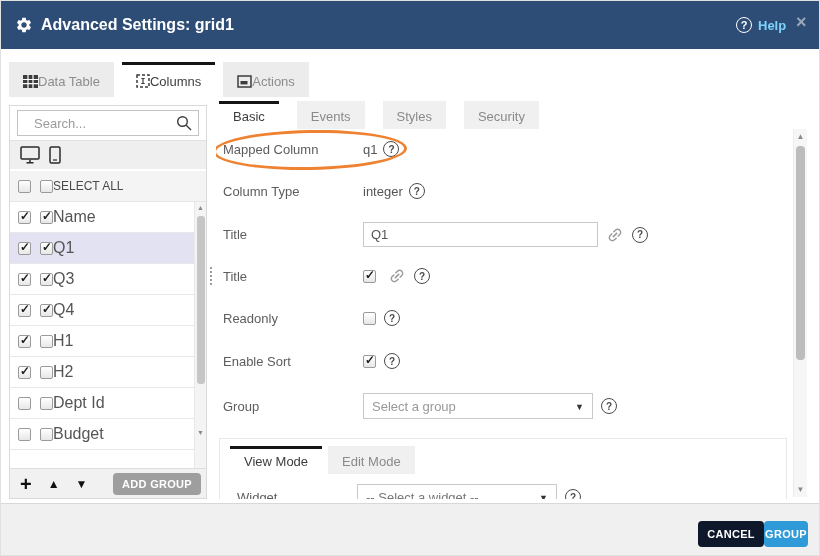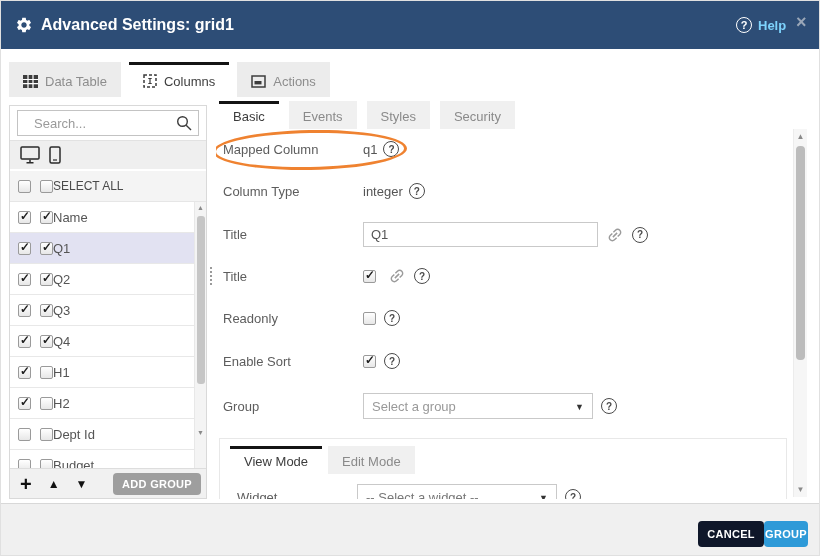--- a/index.html
+++ b/index.html
@@ -11,52 +11,52 @@
   .hdr { position:absolute; left:0; top:0; width:820px; height:48px; background:#2d4d76; }
   .hdr-gear { position:absolute; left:14px; top:15px; width:18px; height:18px; }
   .hdr-title { position:absolute; left:40px; top:0; line-height:48px; color:#fff; font-size:16px; font-weight:bold; }
   .help-wrap { position:absolute; left:735px; top:16px; display:flex; align-items:center; gap:6px; cursor:pointer; }
   .help-circle { width:16px; height:16px; border:1.5px solid #fff; border-radius:50%; color:#fff; font-size:11px; font-weight:bold; display:flex; align-items:center; justify-content:center; }
   .help-label { color:#7dd3fc; font-size:13px; font-weight:bold; }
   .close-x { position:absolute; left:795px; top:12px; color:#9aa7b8; font-size:18px; font-weight:bold; cursor:pointer; line-height:1; }
 
   
   .main-tabs { position:absolute; left:8px; top:61px; display:flex; gap:8px; }
-  .mtab { height:35px; padding:0 14px; display:flex; align-items:center; gap:7px; background:#ececec; color:#8d8d8d; font-size:13px; border-top:3px solid transparent; cursor:pointer; }
+  .mtab { height:35px; padding:0 14px; display:flex; align-items:center; background:#ececec; color:#8d8d8d; font-size:13px; border-top:3px solid transparent; cursor:pointer; }
   .mtab.active { background:#fff; color:#3f3f3f; border-top:3px solid #141414; }
   .mtab svg { flex:none; }
 
   
   .left-panel { position:absolute; left:8px; top:104px; width:198px; height:394px; border:1px solid #d9d9d9; background:#fff; }
   .search-row { position:absolute; left:0; top:0; width:100%; height:34px; background:#fff; }
   .search-input { position:absolute; left:7px; top:4px; width:182px; height:26px; border:1px solid #c3c3c3; padding:0 28px 0 16px; font-size:13px; color:#555; font-family:inherit; outline:none; }
   .search-input::placeholder { color:#9a9a9a; }
   .search-mag { position:absolute; right:14px; top:9px; }
   .device-row { position:absolute; left:0; top:34px; width:100%; height:30px; background:#efefef; border-top:1px solid #e2e2e2; border-bottom:1px solid #fff; display:flex; align-items:center; gap:9px; padding-left:10px; }
   .selall-row { position:absolute; left:0; top:65px; width:100%; height:31px; background:#f4f4f4; border-bottom:1px solid #e6e6e6; display:flex; align-items:center; font-size:12px; color:#4a4a4a; }
   .col-list { position:absolute; left:0; top:96px; width:100%; height:268px; overflow:hidden; background:#fff; }
-  .col-row { position:relative; height:31px; border-bottom:1px solid #e8e8e8; display:flex; align-items:center; font-size:13px; color:#555; cursor:pointer; background:#fff; }
+  .col-row { position:relative; height:31px; border-bottom:1px solid #e8e8e8; display:flex; align-items:center; font-size:16px; color:#555; cursor:pointer; background:#fff; }
   .col-row.on { background:#e2e2f2; }
   .cb { display:inline-block; width:13px; height:13px; border:1px solid #9a9a9a; border-radius:2px; background:linear-gradient(#ffffff,#e7e7e7); position:relative; flex:none; cursor:pointer; }
   .cb.on::after { content:"✓"; position:absolute; left:1px; top:-3px; font-size:12px; font-weight:900; color:#1d1d1d; }
   .cb1 { margin-left:8px; } .cb2 { margin-left:9px; } .col-name { }
   .list-sb { position:absolute; right:0; top:0; width:12px; height:268px; background:#f4f4f4; border-left:1px solid #e8e8e8; }
   .list-sb .sb-arr-t { position:absolute; top:2px; left:0; width:100%; text-align:center; font-size:7px; color:#8a8a8a; }
   .list-sb .sb-arr-b { position:absolute; bottom:34px; left:0; width:100%; text-align:center; font-size:7px; color:#8a8a8a; }
   .list-thumb { position:absolute; left:2px; top:14px; width:8px; height:168px; background:#c6c6c6; border-radius:3px; }
   .left-toolbar { position:absolute; left:0; bottom:0; width:100%; height:30px; background:#f1f1f1; border-top:1px solid #ddd; display:flex; align-items:center; }
   .tb-plus { margin-left:10px; font-size:20px; font-weight:bold; color:#111; line-height:1; cursor:pointer; }
   .tb-arr { margin-left:16px; font-size:12px; color:#111; cursor:pointer; }
   .add-group-btn { position:absolute; right:5px; top:4px; height:22px; padding:0 9px; background:#9e9e9e; color:#fff; font-size:11px; font-weight:bold; border:none; border-radius:4px; font-family:inherit; cursor:pointer; letter-spacing:.3px; }
 
   .divider-handle { position:absolute; left:208px; top:265px; width:5px; height:20px; background-image:radial-gradient(#9a9a9a 1px, transparent 1.2px); background-size:4px 4px; cursor:col-resize; }
 
   
   .right-panel { position:absolute; left:215px; top:100px; width:577px; height:398px; overflow:hidden; background:#fff; }
-  .sub-tabs { position:absolute; left:3px; top:0; display:flex; gap:10px; }
+  .sub-tabs { position:absolute; left:3px; top:0; display:flex; gap:18px; }
   .stab { height:28px; padding:0 14px; display:flex; align-items:center; background:#f0f0f0; color:#8a8a8a; font-size:13px; border-top:3px solid transparent; cursor:pointer; }
   .stab.active { background:#fff; color:#3c3c3c; border-top:3px solid #141414; }
 
   .frow { position:absolute; left:7px; display:flex; align-items:center; font-size:13px; color:#5d5d5d; }
   .flabel { width:140px; flex:none; }
   .fval { color:#555; margin-right:6px; }
   .q-icon { display:inline-flex; width:16px; height:16px; border:1px solid #4a4a4a; border-radius:50%; font-size:10px; font-weight:bold; color:#4a4a4a; align-items:center; justify-content:center; flex:none; cursor:pointer; background:#fff; }
   .chain { width:18px; height:18px; transform:rotate(-45deg); flex:none; cursor:pointer; }
   .txt-input { width:235px; height:25px; border:1px solid #c9c9c9; padding:0 7px; font-size:13px; color:#555; font-family:inherit; outline:none; }
   .sel { position:relative; width:230px; height:26px; border:1px solid #c9c9c9; background:#fff; font-size:13px; color:#999; display:flex; align-items:center; padding:0 24px 0 8px; cursor:pointer; }
@@ -149,25 +149,20 @@
     <div class="col-list">
       <div class="col-row">
         <span class="cb cb1 on"></span>
         <span class="cb cb2 on"></span>
         <span class="col-name">Name</span>
       </div>
       <div class="col-row on">
         <span class="cb cb1 on"></span>
         <span class="cb cb2 on"></span>
         <span class="col-name">Q1</span>
-      </div>
-      <div class="col-row">
-        <span class="cb cb1 on"></span>
-        <span class="cb cb2 on"></span>
-        <span class="col-name">Q2</span>
       </div>
       <div class="col-row">
         <span class="cb cb1 on"></span>
         <span class="cb cb2 on"></span>
         <span class="col-name">Q3</span>
       </div>
       <div class="col-row">
         <span class="cb cb1 on"></span>
         <span class="cb cb2 on"></span>
         <span class="col-name">Q4</span>

